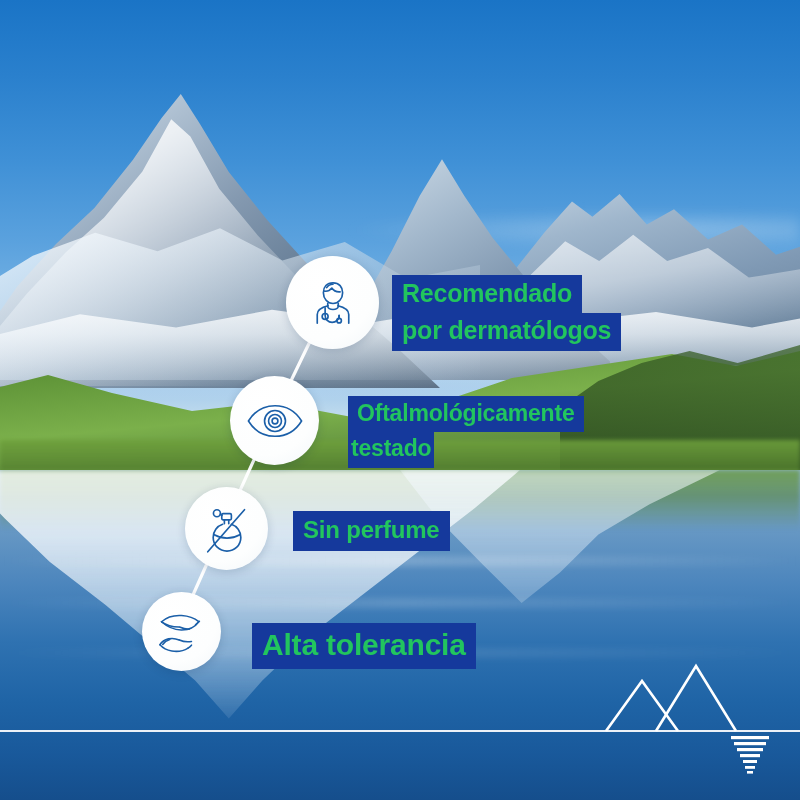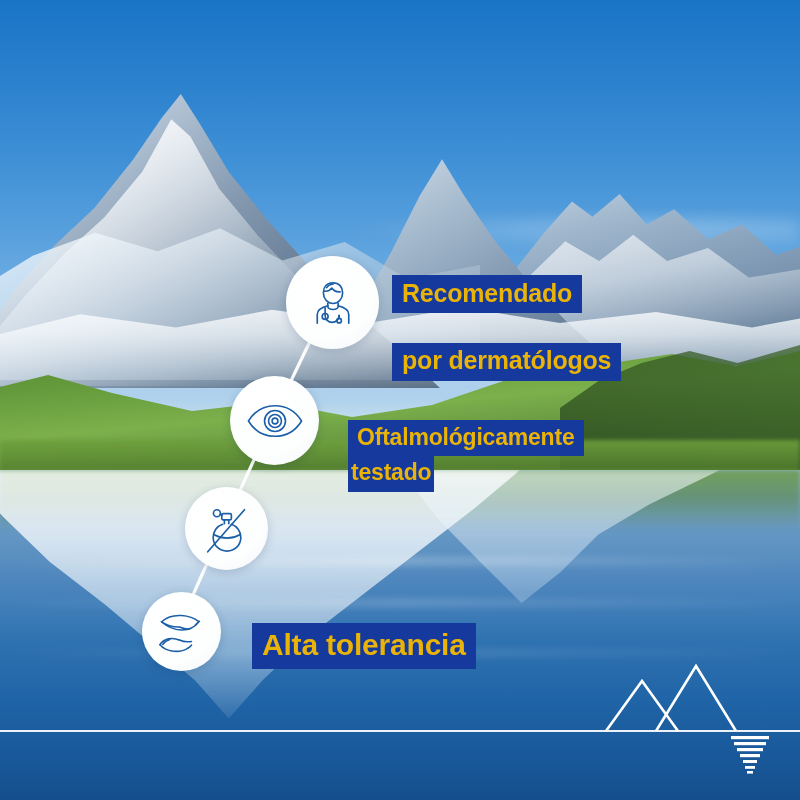--- a/index.html
+++ b/index.html
@@ -145,21 +145,21 @@
     box-shadow:0 2px 10px rgba(10,40,80,.18);
     display:flex; align-items:center; justify-content:center;
   }
   .badge svg { display:block; }
 
   
   .label-block { position:absolute; }
   .label-line {
     display:block;
     background:#15399c;
-    color:#eab308;
+    color:#22c55e;
     font-weight:bold;
     line-height:1.0;
     letter-spacing:-0.2px;
     white-space:nowrap;
     width:max-content;
   }
 
   
   .baseline {
     position:absolute; left:0; top:730px; width:800px; height:2px;
@@ -210,53 +210,56 @@
         <path d="M23 37.6v8.6c0 4.4 3.6 8 8 8s8-3.6 8-8"></path>
         <circle cx="23" cy="47.4" r="3.4"></circle>
         <path d="M39 46.4v3.4"></path>
         <circle cx="39" cy="52.2" r="2.6"></circle>
       </g>
     </svg>
   </div>
 
   <div class="label-block" style="left:392px; top:275px;">
     <span class="label-line" style="font-size:25px; padding:6px 10px 7px;">Recomendado</span>
-    <span class="label-line" style="font-size:25px; padding:5px 10px 8px;margin-top:30px;">por dermatólogos</span>
+    <span class="label-line" style="font-size:25px; padding:5px 10px 8px;">por dermatólogos</span>
   </div>
 
   <div class="badge" style="left:230px; top:376px; width:89px; height:89px;">
     <svg width="58" height="40" viewBox="0 0 72 48">
       <g fill="none" stroke="#1B5FA8" stroke-width="2" stroke-linecap="round" stroke-linejoin="round">
         <path d="M3 24C11 11 22.5 5 36 5s25 6 33 19c-8 13-19.5 19-33 19S11 37 3 24z"></path>
         <circle cx="36" cy="24" r="13"></circle>
         <circle cx="36" cy="24" r="8"></circle>
         <circle cx="36" cy="24" r="3.6"></circle>
       </g>
     </svg>
   </div>
 
-  <div class="label-block" style="left:348px; top:420px;">
+  <div class="label-block" style="left:348px; top:396px;">
     <span class="label-line" style="font-size:23px; padding:6px 9px 7px;">Oftalmológicamente</span>
     <span class="label-line" style="font-size:23px; padding:5px 3px 8px;">testado</span>
   </div>
 
   <div class="badge" style="left:185px; top:487px; width:83px; height:83px;">
     <svg width="56" height="56" viewBox="0 0 64 64">
       <g fill="none" stroke="#1B5FA8" stroke-width="1.9" stroke-linecap="round" stroke-linejoin="round">
         <rect x="26" y="14.5" width="11" height="7" rx="1.4"></rect>
         <path d="M29 21.5v4.5M34 21.5v4.5"></path>
         <circle cx="20.5" cy="14" r="4"></circle>
         <path d="M24.3 15.2l2 1.2"></path>
         <path d="M27 26.6c-6.4 2.1-10.8 8-10.8 15.1 0 8.8 7 15.5 15.8 15.5s15.8-6.7 15.8-15.5c0-7.1-4.4-13-10.8-15.1"></path>
         <path d="M17.4 38.6c4.6 2.6 9.6 3.9 14.6 3.9s10-1.3 14.6-3.9"></path>
         <line x1="10" y1="58" x2="52" y2="10"></line>
       </g>
     </svg>
   </div>
 
+  <div class="label-block" style="left:293px; top:511px;">
+    <span class="label-line" style="font-size:24px; padding:7px 10px 9px;">Sin perfume</span>
+  </div>
 
   <div class="badge" style="left:142px; top:592px; width:79px; height:79px;">
     <svg width="54" height="48" viewBox="0 0 66 58">
       <g fill="none" stroke="#1B5FA8" stroke-width="1.9" stroke-linecap="round" stroke-linejoin="round">
         <path d="M8 16.5c6-5.4 15-8.2 24.5-7.6 9 .6 16.2 3.6 21 7.4"></path>
         <path d="M53.5 16.3c-4.2 6.2-12.4 10.4-21.6 10.2-9-.2-17.4-4.2-23.9-10"></path>
         <path d="M8 16.5c5.4 3.8 13 6.2 21.2 6.4"></path>
         <path d="M30 22.9c3.6 1.6 7.8 2.6 11.8 2.8"></path>
         <path d="M49.5 20.3l4.8-4.4"></path>
         <path d="M6 44.6c2.2-3.6 6-6.2 10.4-7.2 4.8-1.1 9.2-.4 13.2 1.4"></path>

